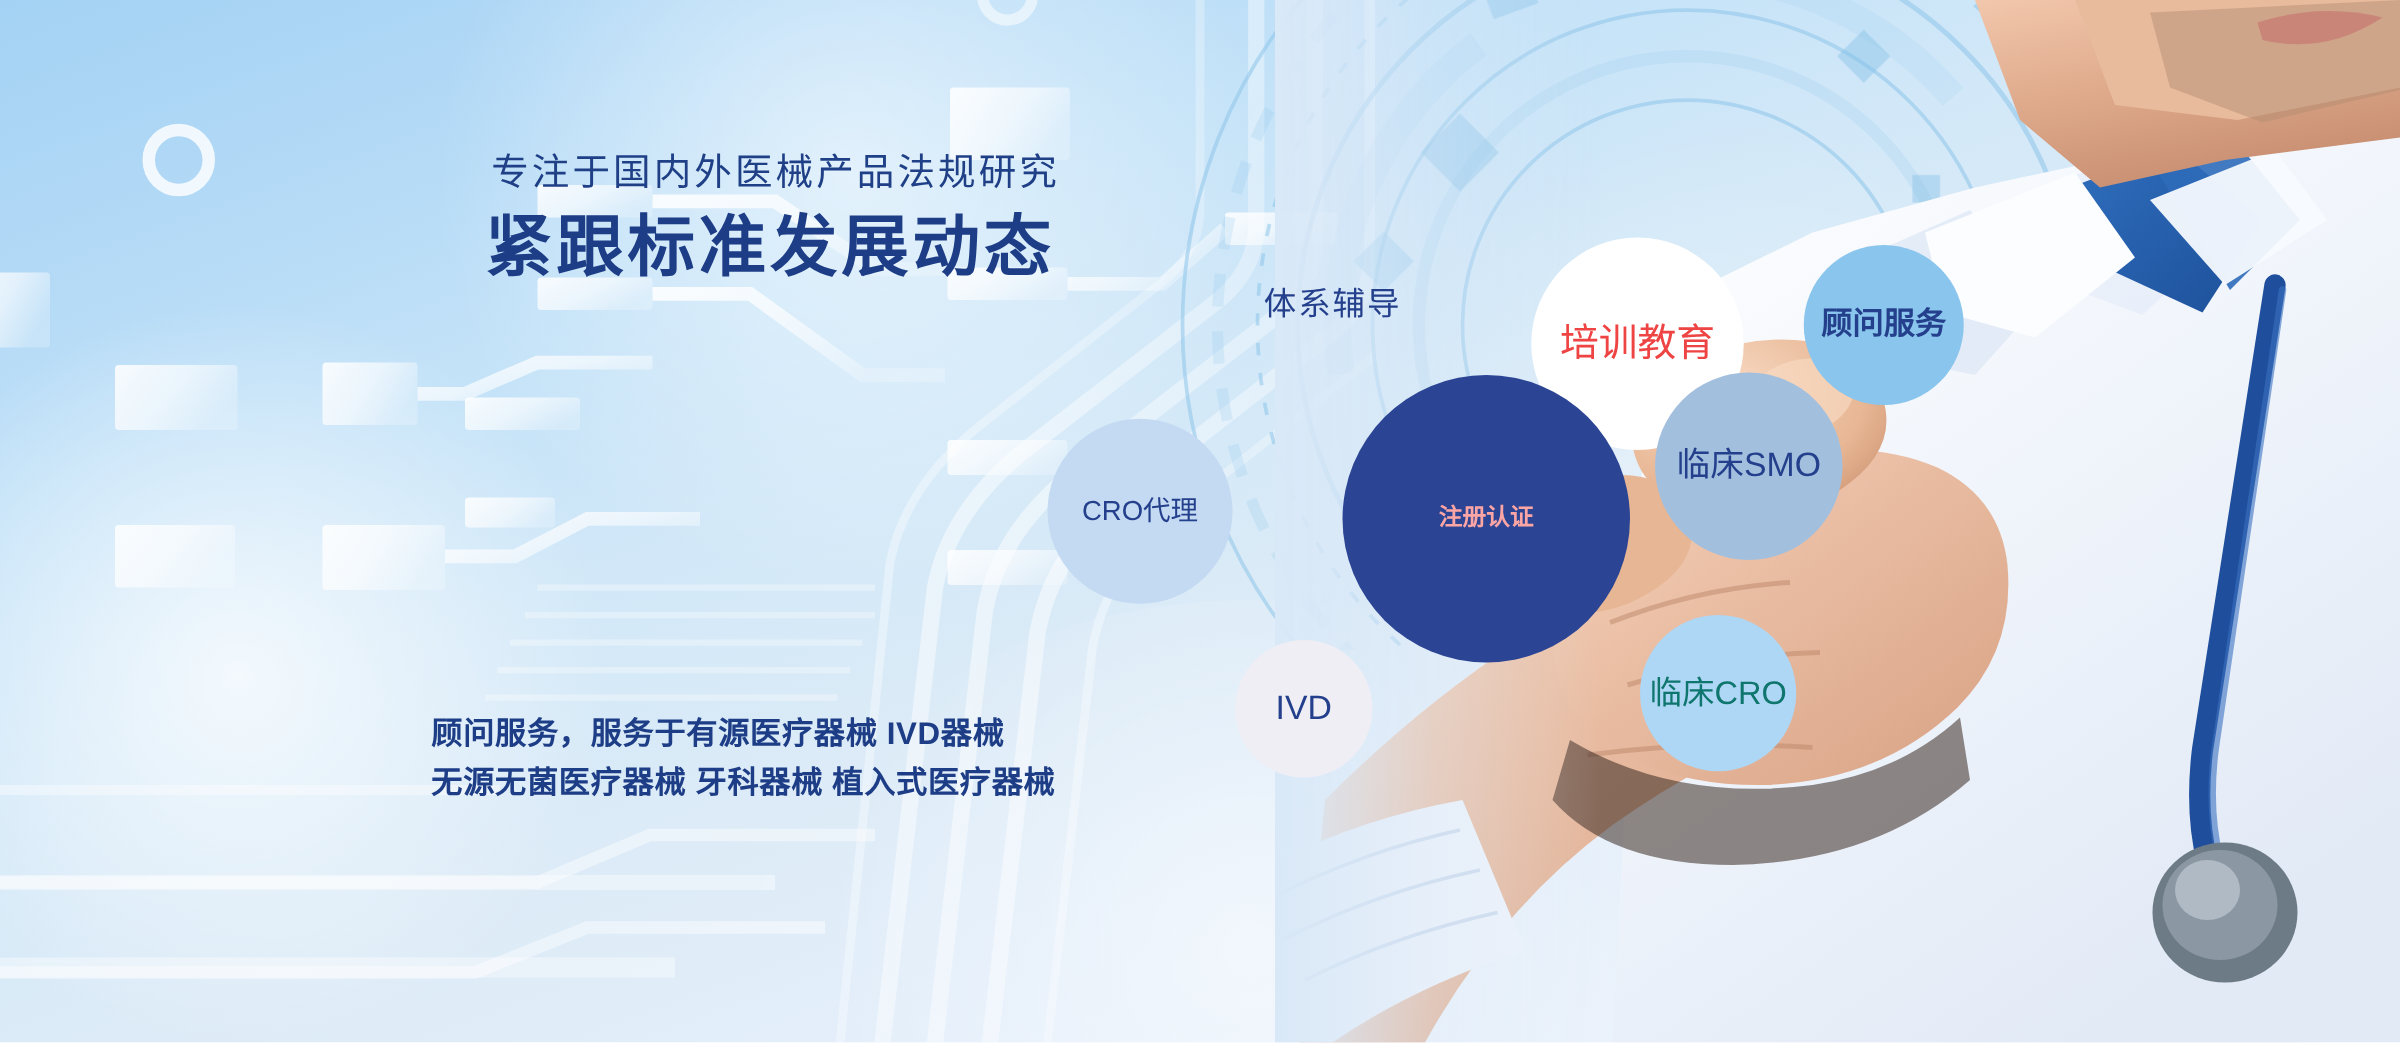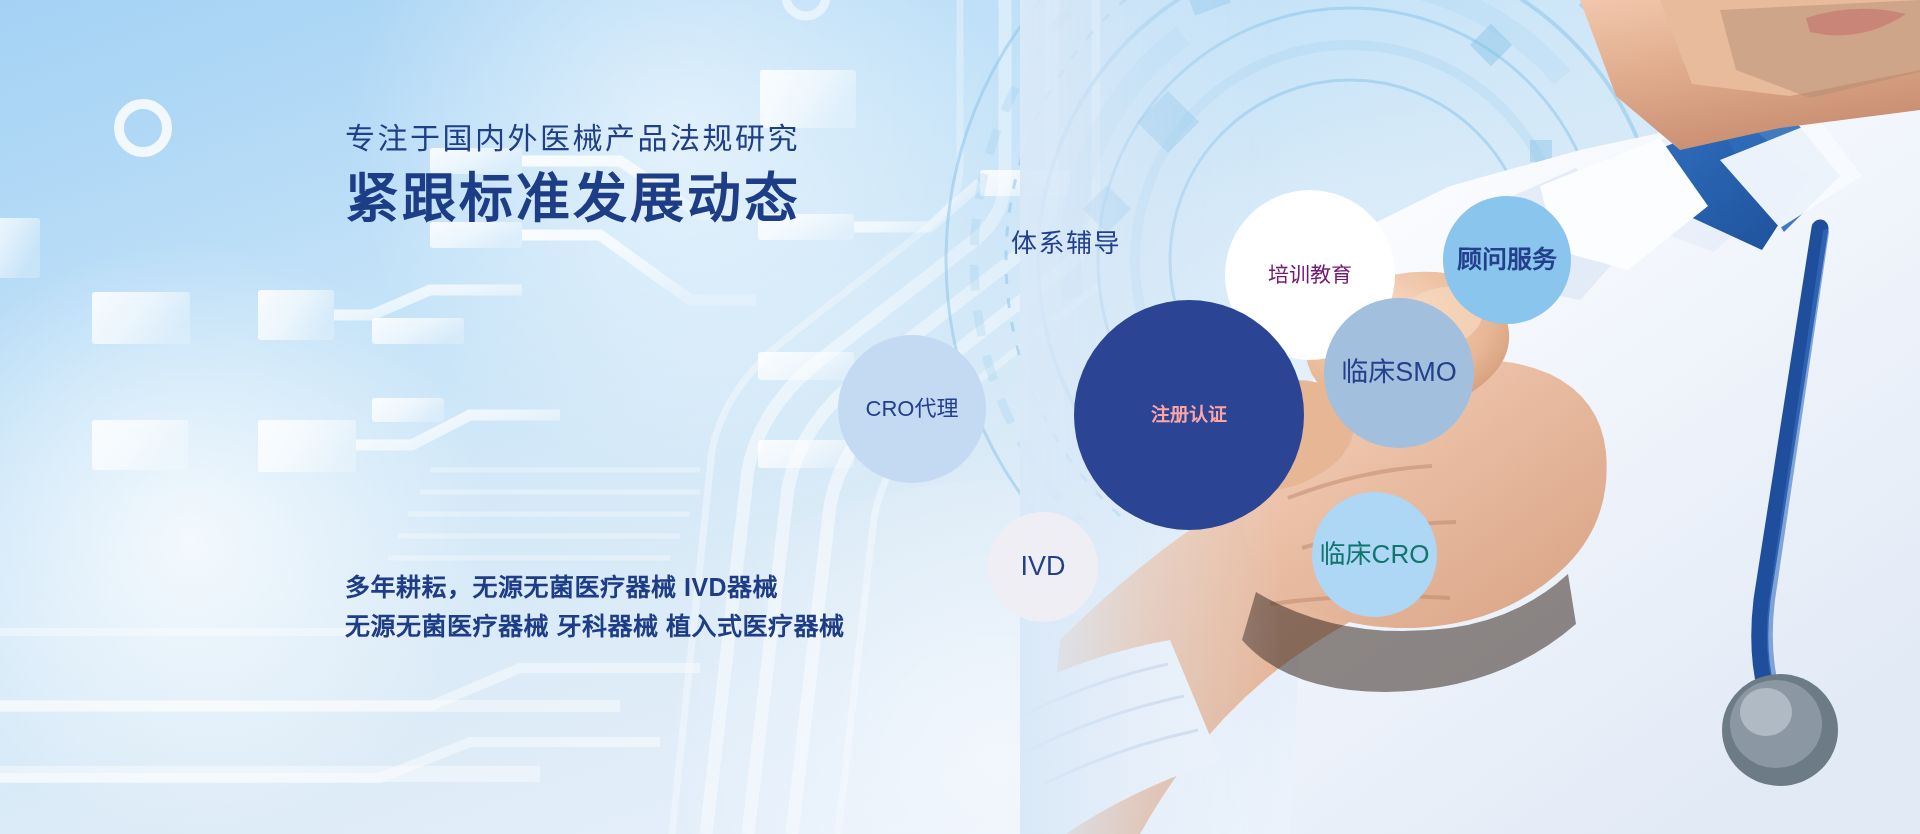--- a/index.html
+++ b/index.html
@@ -87,29 +87,31 @@
     top: 120px;
     width: 640px;
   }
   .eyebrow {
     font-size: 30px;
     line-height: 1.25;
     letter-spacing: 2.5px;
     color: #1f3f86;
     font-weight: 400;
     white-space: nowrap;
+    margin-left: 48px;
   }
   .headline {
     margin-top: 10px;
     font-size: 54px;
     line-height: 1.12;
     letter-spacing: 3px;
     font-weight: 700;
     color: #1d3d86;
     white-space: nowrap;
+    margin-left: 43px;
   }
 
   .subcopy {
     position: absolute;
     left: 345px;
     top: 568px;
     width: 700px;
     color: #1d3d86;
     font-weight: 700;
     font-size: 25px;
@@ -337,27 +339,27 @@
 
     <rect x="0" y="0" width="420" height="834" fill="url(#fadeL)"></rect>
   </svg>
 
   <div class="copy">
     <div class="eyebrow">专注于国内外医械产品法规研究</div>
     <div class="headline">紧跟标准发展动态</div>
   </div>
 
   <div class="subcopy">
-    <div>多年耕耘，无源无菌医疗器械 IVD器械</div>
+    <div>顾问服务，服务于有源医疗器械 IVD器械</div>
     <div>无源无菌医疗器械 牙科器械 植入式医疗器械</div>
   </div>
 
   <div id="bubble-layer">
       <div class="flat-label" style="left: 988px; top: 222px; color: rgb(36, 64, 140); font-size: 26px; margin-left: 23px;"><span>体系辅导</span></div>
-      <div class="bubble" style="left: 1225px; top: 190px; width: 170px; height: 170px; background: rgb(255, 255, 255); color: #701a75; font-size: 21px;">
+      <div class="bubble" style="left: 1225px; top: 190px; width: 170px; height: 170px; background: rgb(255, 255, 255); color: #ef4444; font-size: 31px;">
         <span>培训教育</span>
       </div>
       <div class="bubble" style="left: 1443px; top: 196px; width: 128px; height: 128px; background: rgb(137, 197, 236); color: rgb(36, 64, 140); font-size: 25px; font-weight: bold;">
         <span>顾问服务</span>
       </div>
       <div class="bubble" style="left: 838px; top: 335px; width: 148px; height: 148px; background: rgb(195, 218, 242); color: rgb(36, 64, 140); font-size: 22px;">
         <span>CRO代理</span>
       </div>
       <div class="bubble" style="left: 1074px; top: 300px; width: 230px; height: 230px; background: rgb(43, 68, 148); color: #fca5a5; font-size: 19px; font-weight: 700;">
         <span>注册认证</span>

